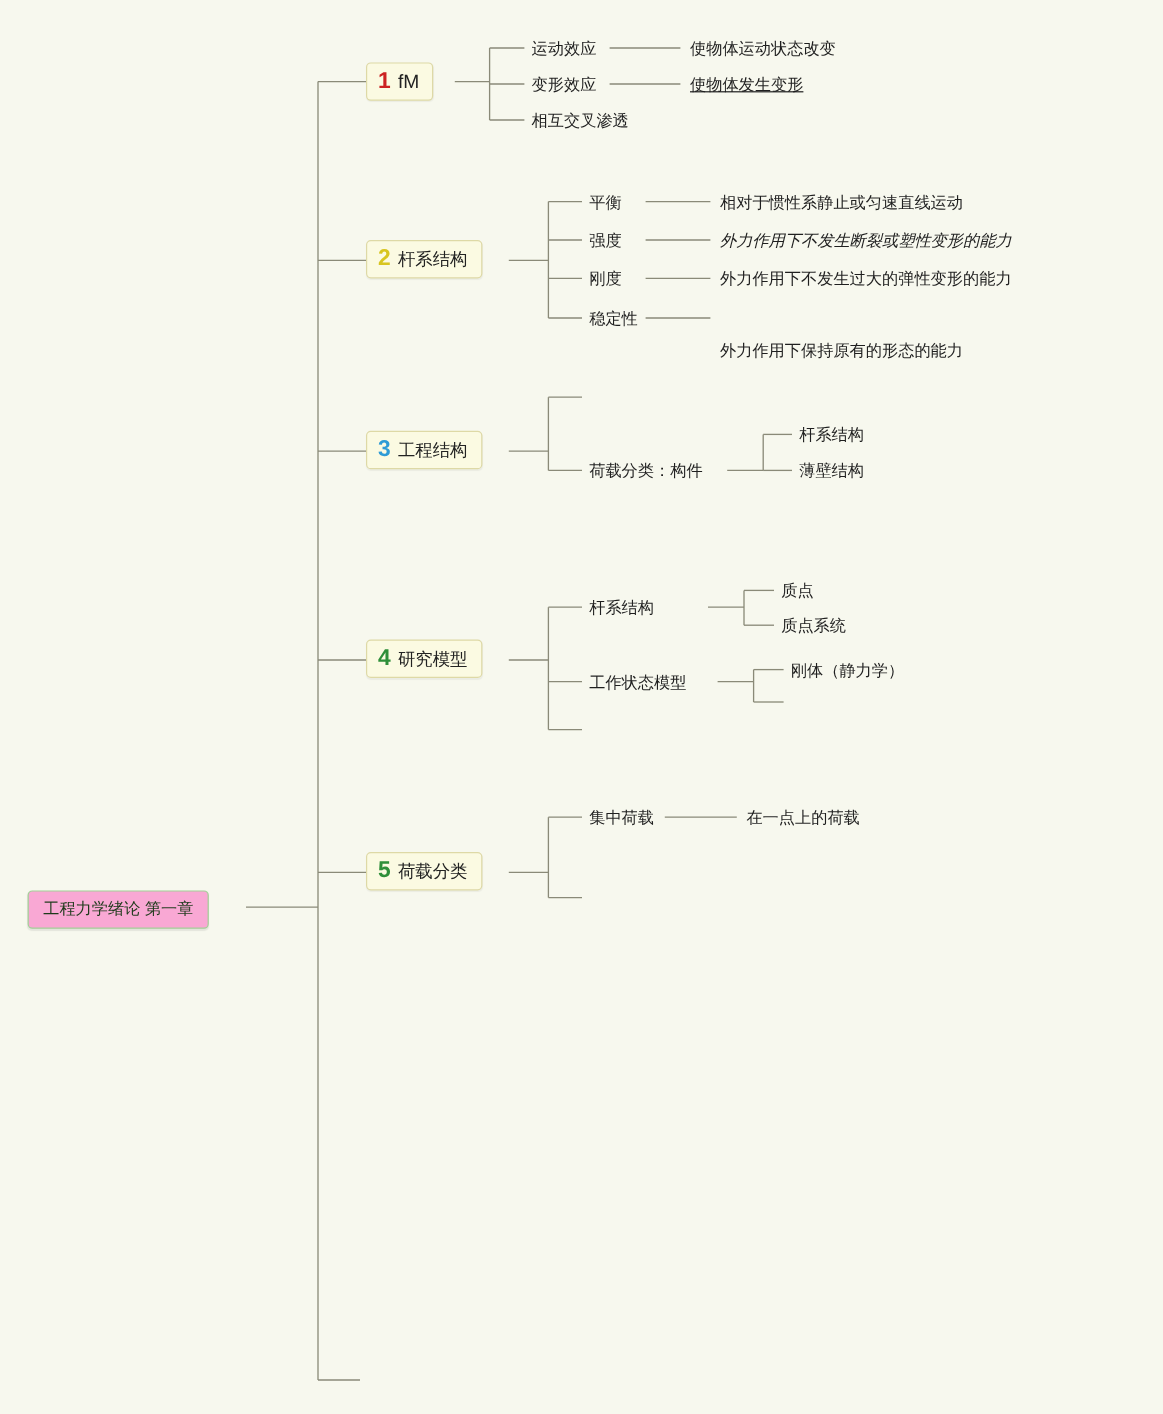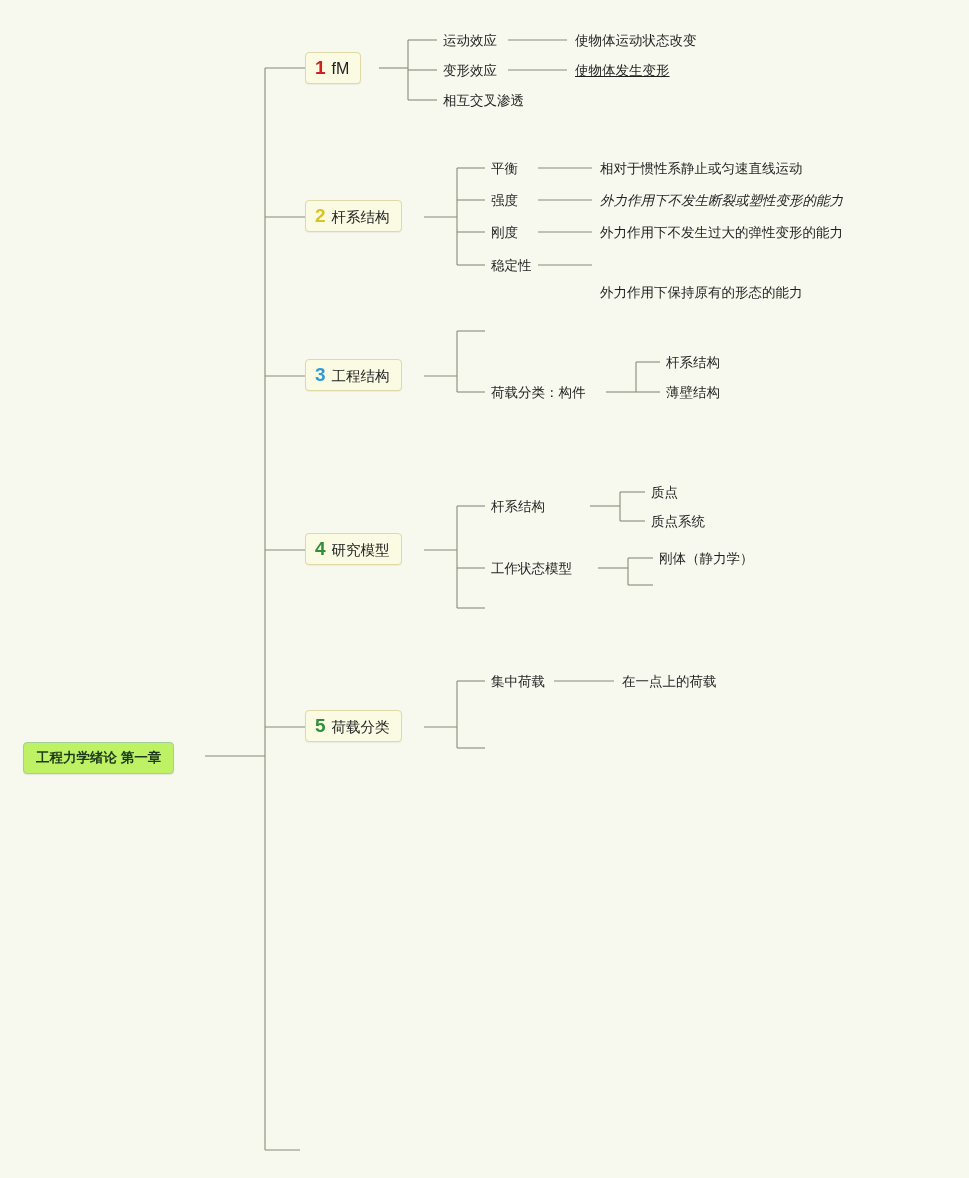--- a/index.html
+++ b/index.html
@@ -26,26 +26,26 @@
     height: 1178px;
     pointer-events: none;
   }
   .node {
     position: absolute;
     white-space: nowrap;
     box-sizing: border-box;
   }
   
   .root-node {
-    background: #bef264;
+    background: #f9a8d4;
     border: 1px solid #a3cf98;
     border-radius: 4px;
     padding: 6px 12px;
     font-size: 13.5px;
-    font-weight: bold;
+    font-weight: normal;
     color: #1d3a1a;
     box-shadow: 0 1px 1px rgba(0,0,0,0.08);
   }
   
   .l1-node {
     background: #fbfae2;
     border: 1px solid #ded9a6;
     border-radius: 4px;
     padding: 5px 11px 6px 9px;
     font-size: 14.5px;

